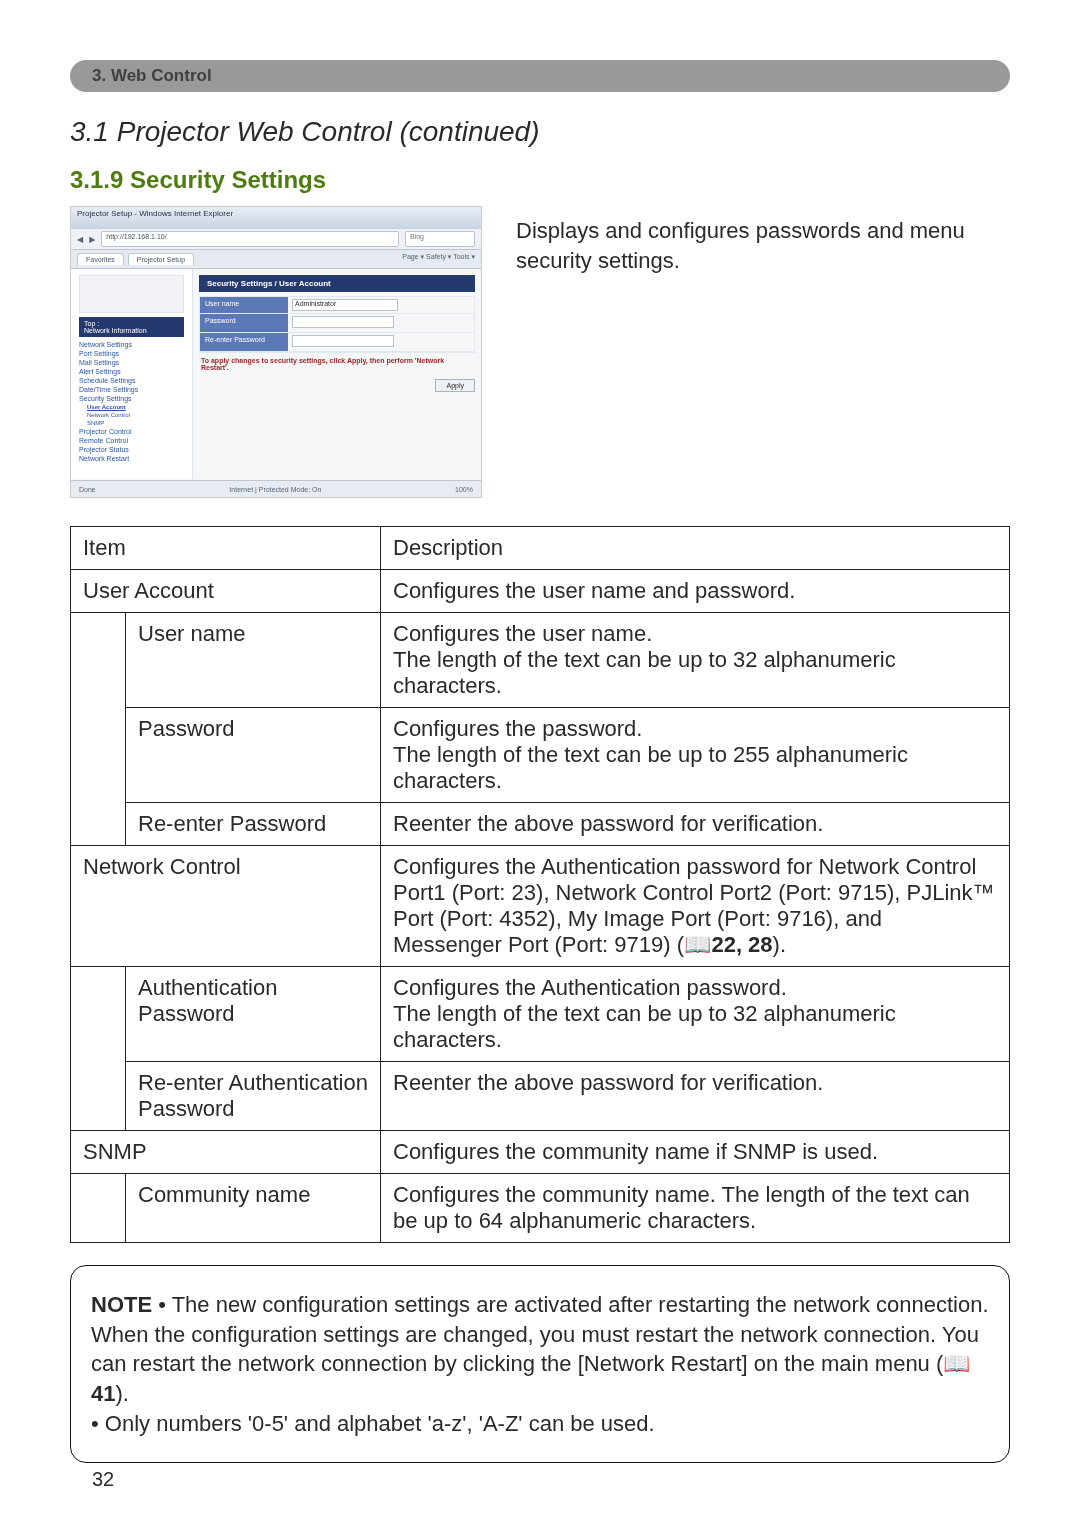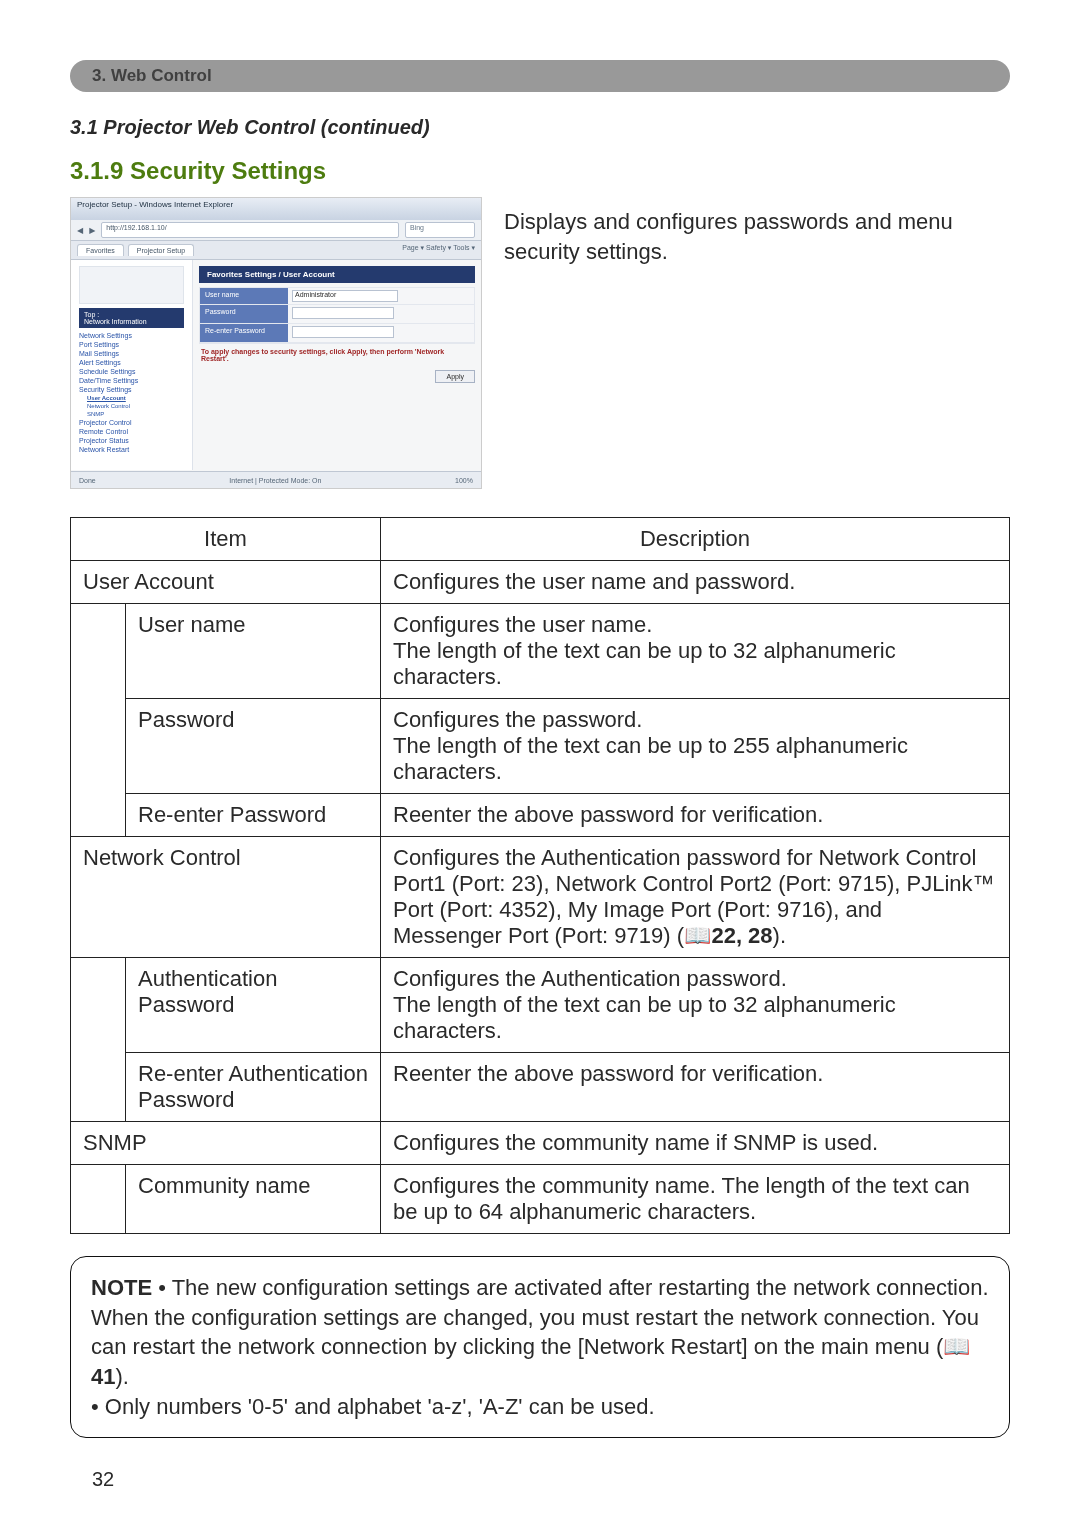--- a/index.html
+++ b/index.html
@@ -1,20 +1,20 @@
 <!DOCTYPE html>
 <html><head>
 <meta charset="utf-8">
 <style>
 body{margin:0;font-family:Arial,Helvetica,sans-serif;background:#fff;color:#2a2a2a}
 .page{width:1080px;min-height:1527px;padding:60px 70px 40px 70px;box-sizing:border-box;position:relative}
 .section-tab{background:#999;color:#404040;font-weight:bold;font-size:17px;padding:6px 22px;border-radius:28px;display:block;margin-bottom:24px}
-.h-section{font-style:italic;font-weight:bold;font-size:20px;margin:0 0 18px 0}
+.h-section{font-style:italic;font-weight:normal;font-size:28px;margin:0 0 18px 0}
 .h-sub{font-weight:bold;font-size:24px;margin:0 0 12px 0;color:#4d7c0f}
-.top-row{display:flex;gap:22px;align-items:flex-start;margin-bottom:28px}
+.top-row{display:flex;gap:34px;align-items:flex-start;margin-bottom:28px}
 .screenshot{width:410px;height:290px;border:1px solid #ccc;background:#f5f6f7;position:relative;overflow:hidden;font-size:8px}
 .ss-title{background:linear-gradient(#e8edf5,#c8d3e2);height:18px;color:#234;padding:2px 6px}
 .ss-bar{background:#eef1f5;height:20px;display:flex;align-items:center;gap:6px;padding:0 6px;border-bottom:1px solid #bfc7d3;color:#567}
 .ss-url{flex:1;background:#fff;height:12px;border:1px solid #b8c2d1;border-radius:2px;padding:1px 4px;font-size:7px;color:#456}
 .ss-search{width:60px;background:#fff;height:12px;border:1px solid #b8c2d1;border-radius:2px;padding:1px 4px;font-size:7px;color:#678}
 .ss-tabs{display:flex;gap:4px;background:#e5e9f0;padding:3px 6px;border-bottom:1px solid #bfc7d3}
 .ss-tab{background:#fff;border:1px solid #bfc7d3;border-bottom:none;padding:2px 8px;border-radius:3px 3px 0 0;font-size:7px;color:#456}
 .ss-body{display:flex;height:210px}
 .ss-side{width:105px;background:#fff;border-right:1px solid #dde2ea;padding:6px 8px;color:#234}
 .ss-logo{height:36px;background:#f1f3f7;border:1px solid #dfe4eb;margin-bottom:4px}
@@ -28,25 +28,25 @@
 .ss-row{display:flex;border-bottom:1px solid #e3e7ee}
 .ss-lbl{width:78px;background:#5c79b7;color:#fff;padding:3px 5px;font-size:7px}
 .ss-inp{flex:1;padding:2px 4px}
 .ss-inp .field{background:#fff;border:1px solid #b8c2d1;height:10px;width:100px;display:inline-block}
 .ss-msg{font-size:7px;color:#a02828;font-weight:bold;padding:4px 2px}
 .ss-apply{float:right;background:#eef0f4;border:1px solid #a7b2c4;font-size:7px;padding:2px 10px;margin-top:4px}
 .ss-status{position:absolute;left:0;right:0;bottom:0;height:16px;background:#e8ecf2;border-top:1px solid #bfc7d3;font-size:7px;color:#567;display:flex;justify-content:space-between;align-items:center;padding:0 8px}
 .intro{flex:1;font-size:22px;line-height:1.35;padding-top:10px}
 table.main{width:100%;border-collapse:collapse;font-size:22px;margin-bottom:22px}
 table.main td,table.main th{border:1px solid #222;padding:8px 12px;text-align:left;vertical-align:top;font-weight:normal}
-table.main .hdr{text-align:center;font-size:22px}
+table.main .hdr{font-size:22px}
 td.indent{width:30px}
 td.item{width:230px}
 .afternote{font-size:22px;margin:12px 0 40px 0}
-.notebox{border:1.5px solid #111;border-radius:16px;padding:16px 20px;font-size:22px;line-height:1.35}
+.notebox{border:1.5px solid #111;border-radius:16px;padding:24px 20px;font-size:22px;line-height:1.35}
 .notebox .lead{font-weight:bold}
 .book-icon{color:#244b8e;font-weight:bold}
 .pagenum{position:absolute;bottom:36px;left:92px;font-size:20px}
 </style>
 </head>
 <body>
 
 <div class="page">
   <div class="section-tab">3. Web Control</div>
   <h2 class="h-section">3.1 Projector Web Control (continued)</h2>
@@ -79,21 +79,21 @@
           <a>Security Settings</a>
           <a class="sub sel">User Account</a>
           <a class="sub">Network Control</a>
           <a class="sub">SNMP</a>
           <a>Projector Control</a>
           <a>Remote Control</a>
           <a>Projector Status</a>
           <a>Network Restart</a>
         </div>
         <div class="ss-main">
-          <div class="ss-main-h">Favorites Settings / User Account</div>
+          <div class="ss-main-h">Security Settings / User Account</div>
           <div class="ss-form">
             <div class="ss-row">
                 <div class="ss-lbl">User name</div>
                 <div class="ss-inp"><span class="field" style="font-size:7px;padding:0 2px">Administrator</span></div>
               </div>
             <div class="ss-row">
                 <div class="ss-lbl">Password</div>
                 <div class="ss-inp"><span class="field"></span></div>
               </div>
             <div class="ss-row">

